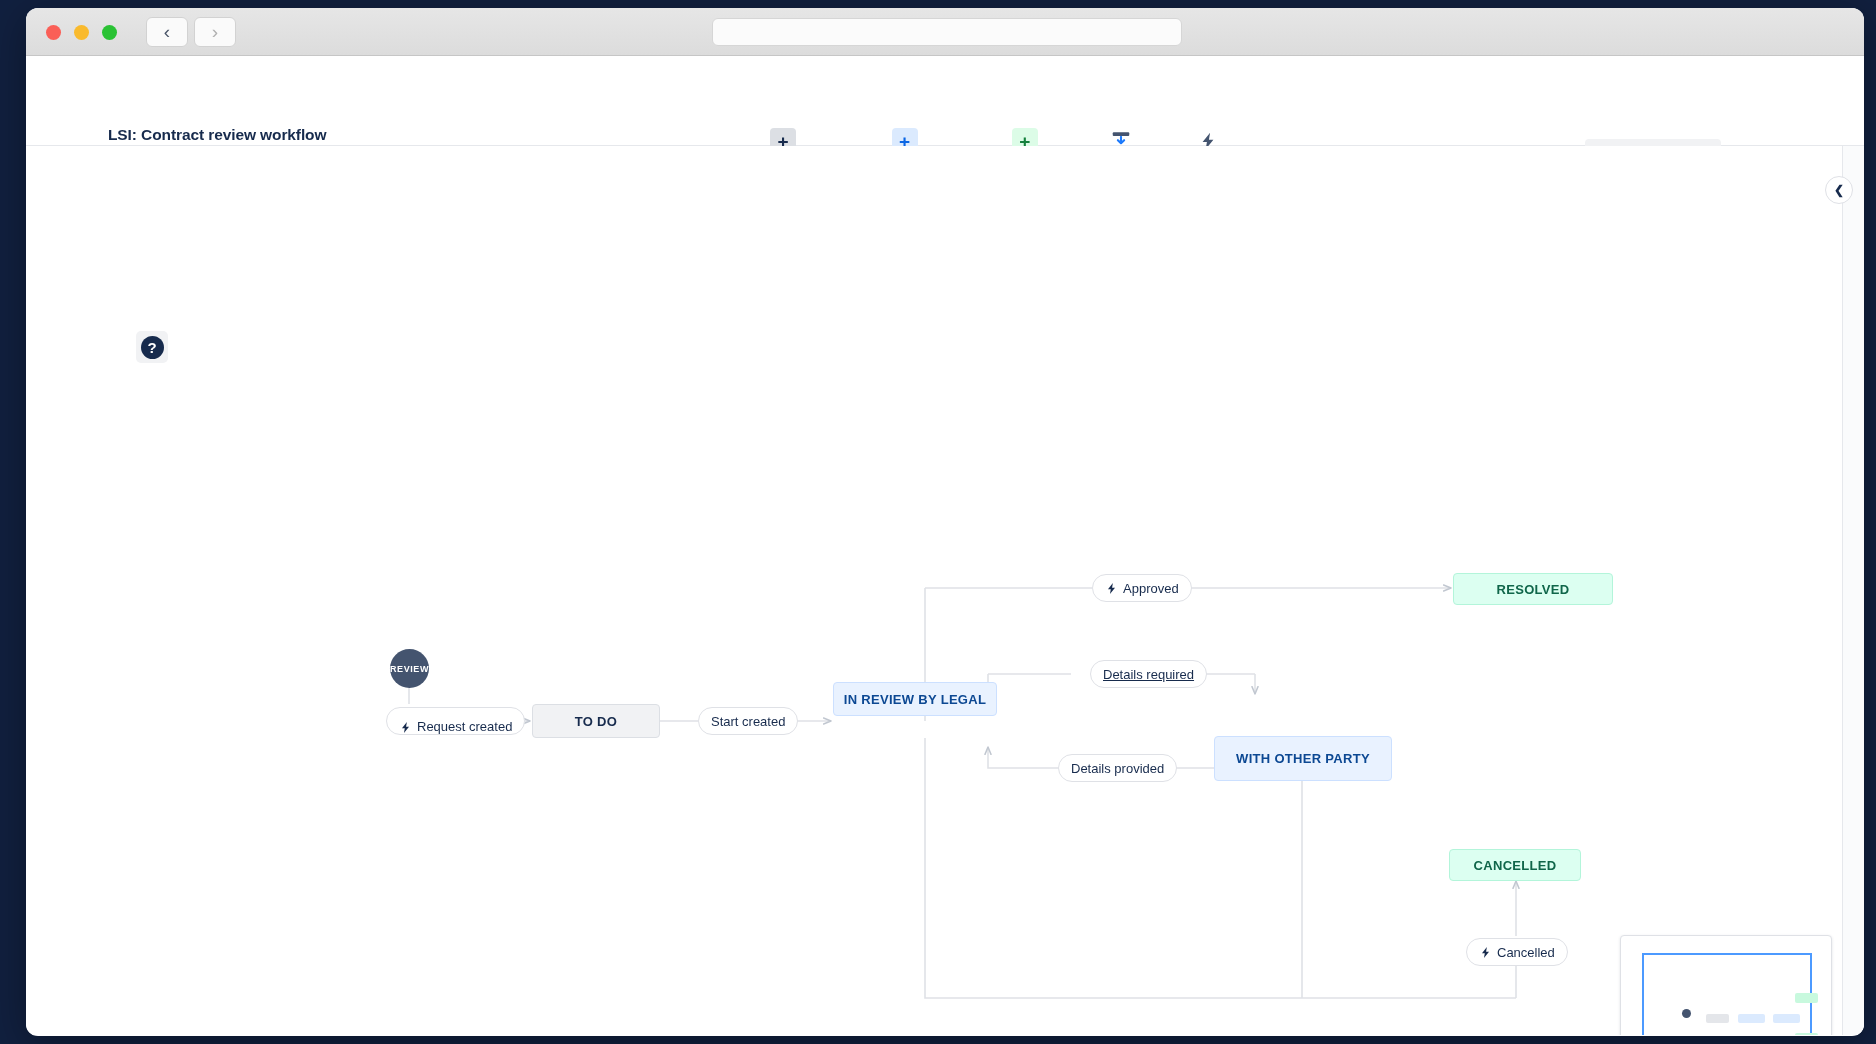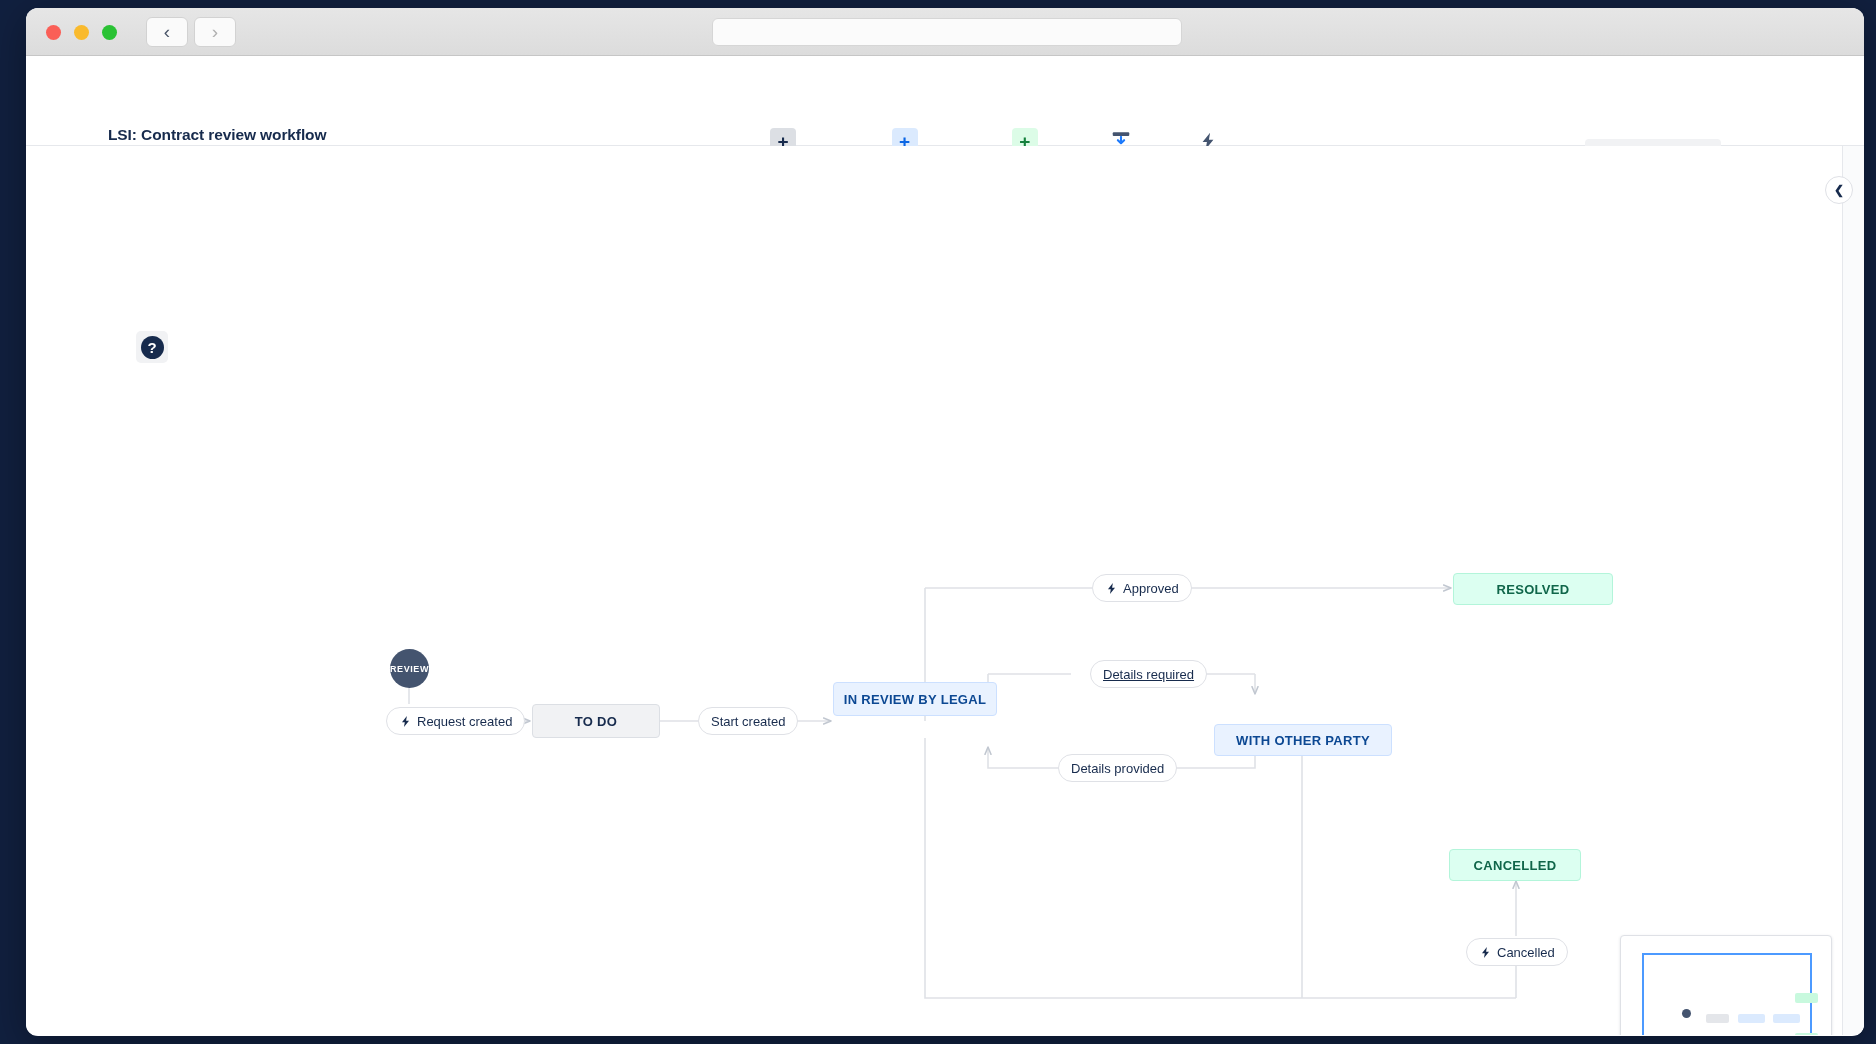--- a/index.html
+++ b/index.html
@@ -337,27 +337,27 @@
           <path d="M1490,790 V735" marker-end="url(#ah)"></path>
         </g>
       </svg>
 
       <div id="start-node" style="left:364px; top:503px;">REVIEW</div>
 
       <div class="node todo" style="left:506px; top:558px; width:128px; height:34px;text-align:right;">TO DO</div>
 
       <div class="node prog" style="left:807px; top:536px; width:164px; height:34px;">IN REVIEW BY LEGAL</div>
 
-      <div class="node prog" style="left:1188px; top:578px; width:178px; height:32px;">WITH OTHER PARTY</div>
+      <div class="node prog" style="left:1188px; top:590px; width:178px; height:45px;">WITH OTHER PARTY</div>
 
       <div class="node done" style="left:1427px; top:427px; width:160px; height:32px;">RESOLVED</div>
 
       <div class="node done" style="left:1423px; top:703px; width:132px; height:32px;">CANCELLED</div>
 
-      <div class="tchip" style="left:360px; top:561px;">
+      <div class="tchip" style="left:360px; top:561px;align-items:flex-end;">
         <span class="bolt">
           <svg width="13" height="13" viewBox="0 0 24 24" fill="#172b4d">
             <path d="M14.5 2L5.5 13.2h5.2L9.2 22l9.3-11.6h-5.4z"></path>
           </svg>
         </span>
         <span>Request created</span>
       </div>
 
       <div class="tchip" style="left:672px; top:561px;">
         <span>Start created</span>

